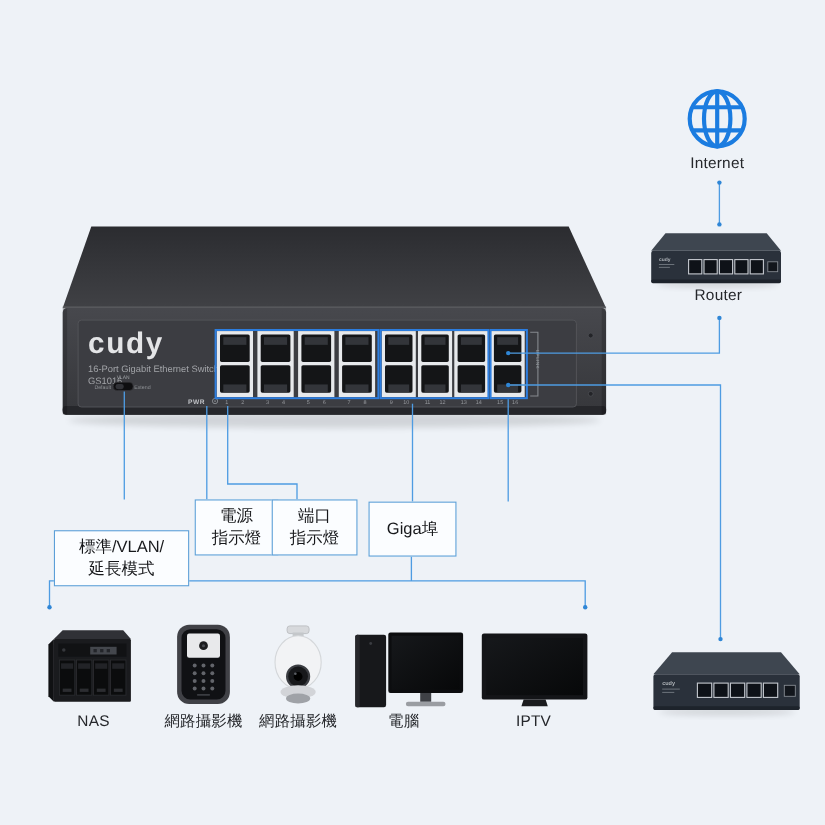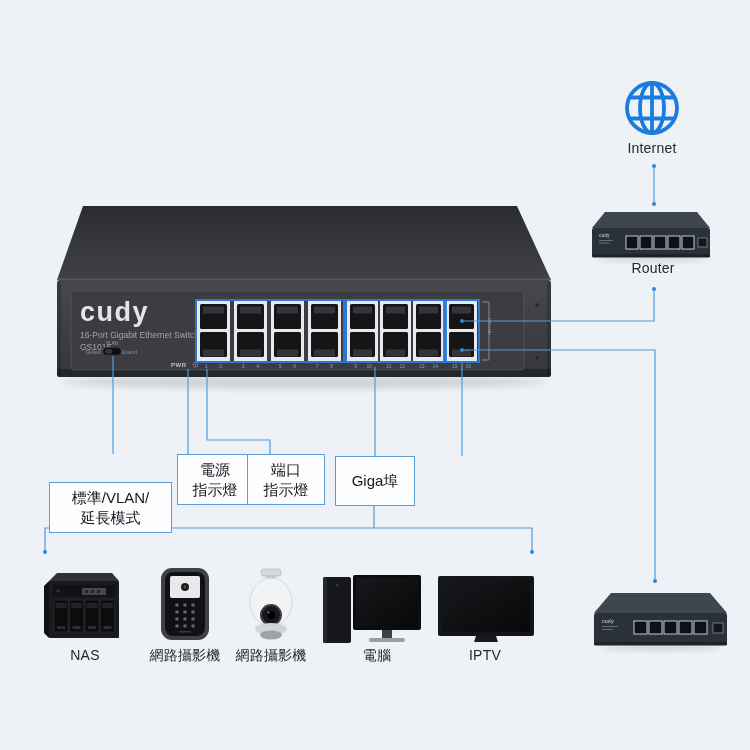--- a/index.html
+++ b/index.html
@@ -305,21 +305,21 @@
     </g>
   </g>
 </svg>
 
 <div class="lbl" style="left:592px;top:140px;width:120px;">Internet</div>
 <div class="lbl" style="left:593px;top:260px;width:120px;">Router</div>
 
 <div class="lbl" style="left:40px;top:647px;width:90px;">NAS</div>
 <div class="lbl" style="left:130px;top:647px;width:110px;">網路攝影機</div>
 <div class="lbl" style="left:211px;top:647px;width:120px;">網路攝影機</div>
-<div class="lbl" style="left:332px;top:647px;width:90px;">電腦</div>
+<div class="lbl" style="left:322px;top:647px;width:90px;">電腦</div>
 <div class="lbl" style="left:440px;top:647px;width:90px;">IPTV</div>
 
 <div class="callout" style="left:49px;top:454px;width:123px;height:51px;margin-top:28px;">
   <span>標準/VLAN/</span>
   <span>延長模式</span>
 </div>
 <div class="callout" style="left:177px;top:454px;width:76px;height:51px;">
   <span>電源</span>
   <span>指示燈</span>
 </div>

